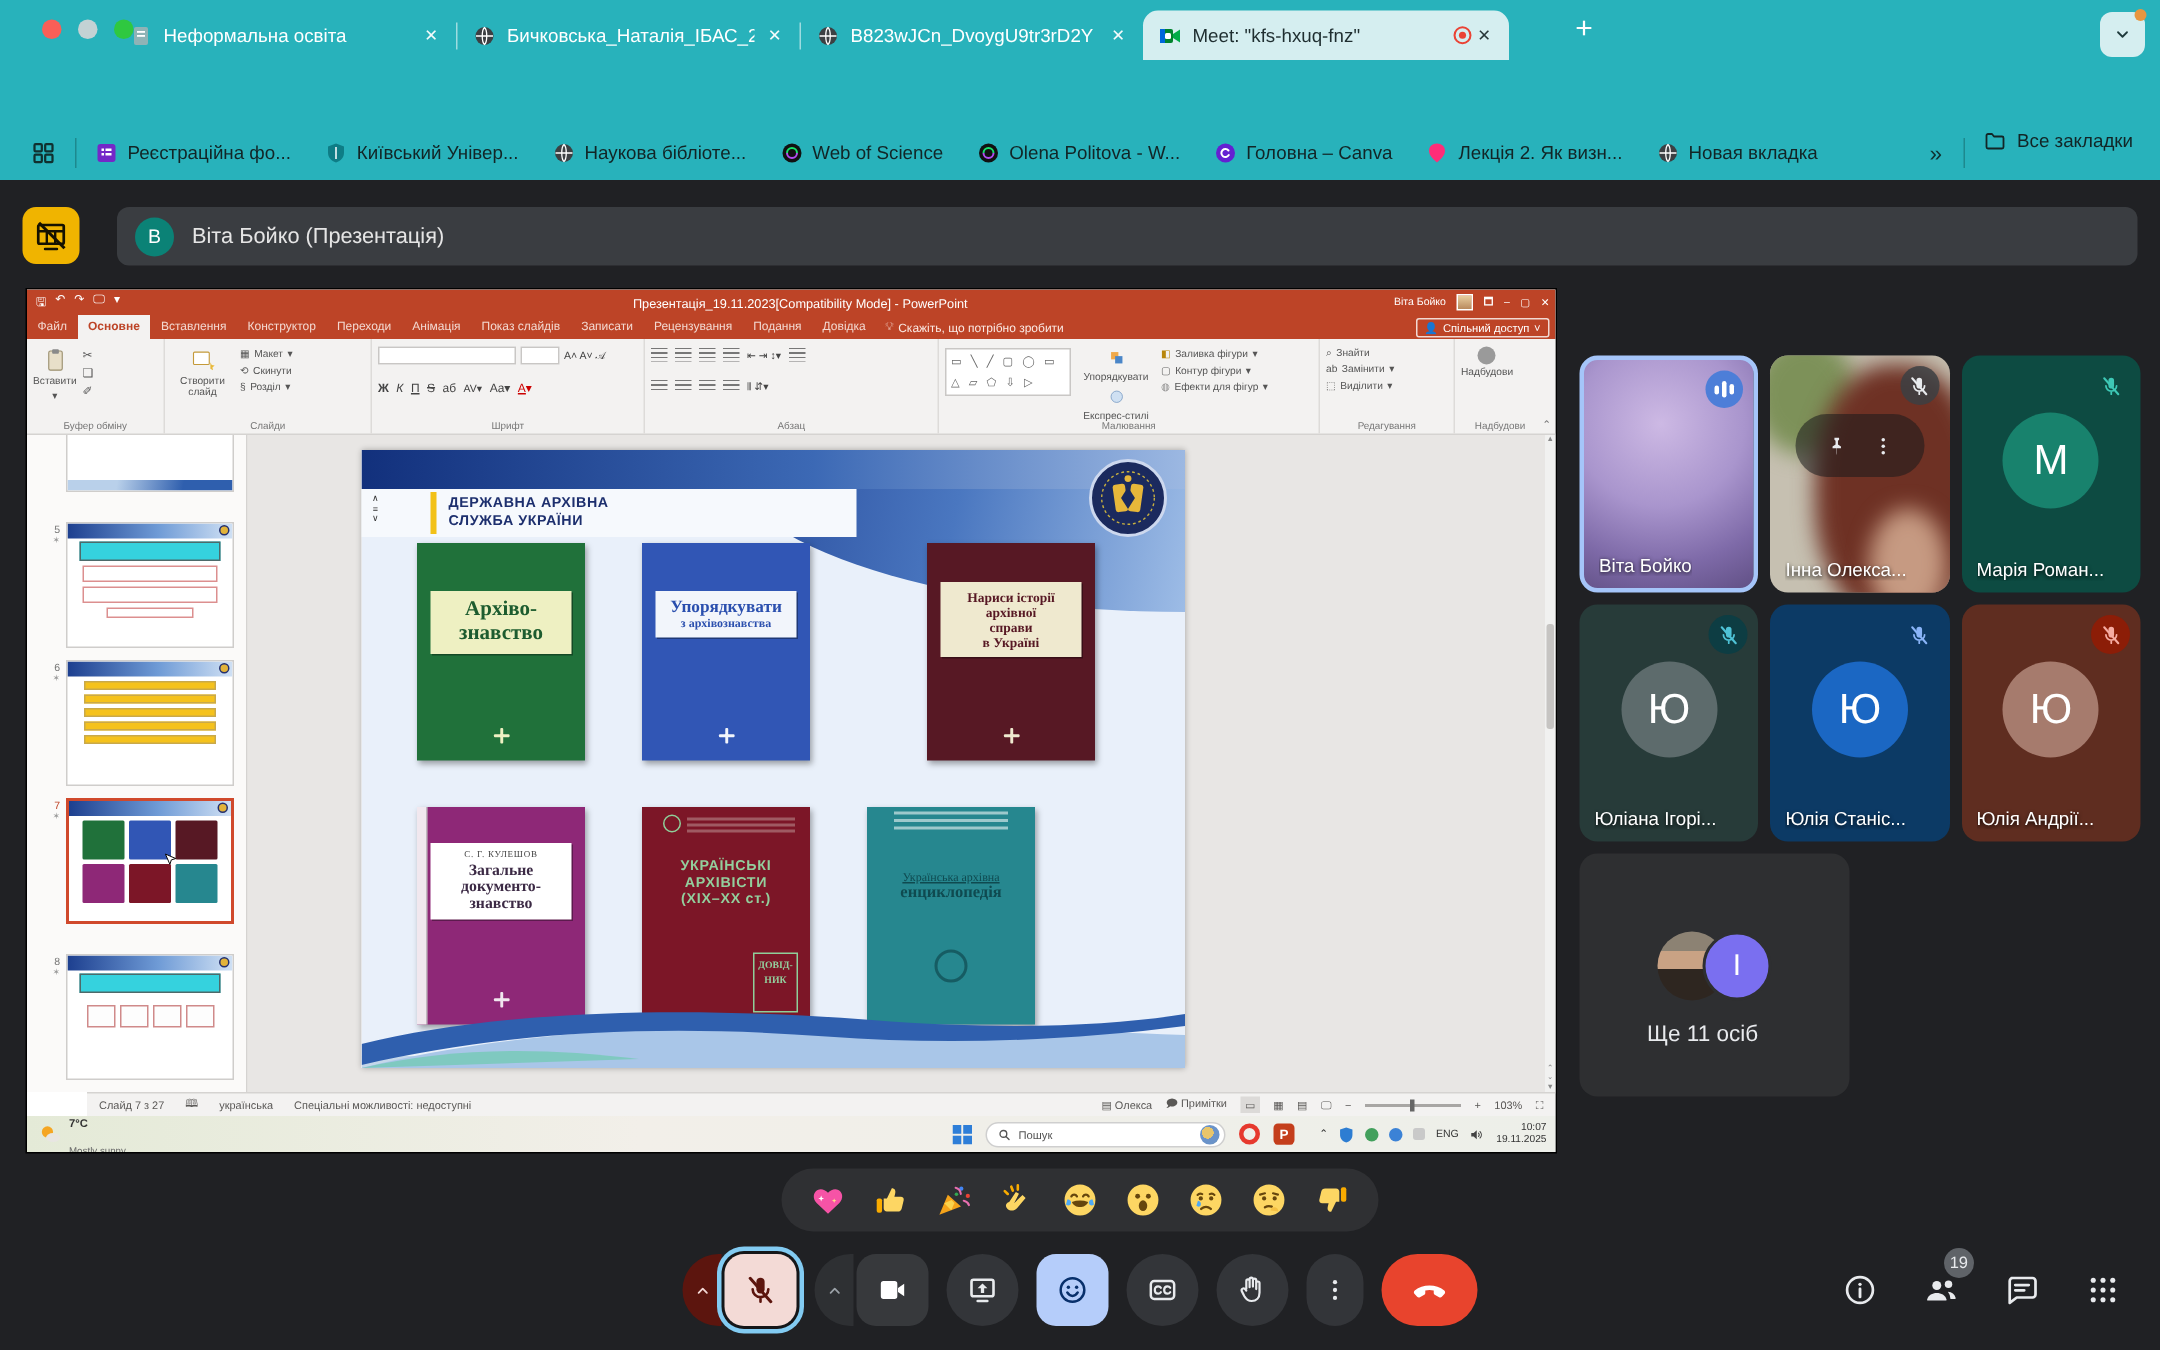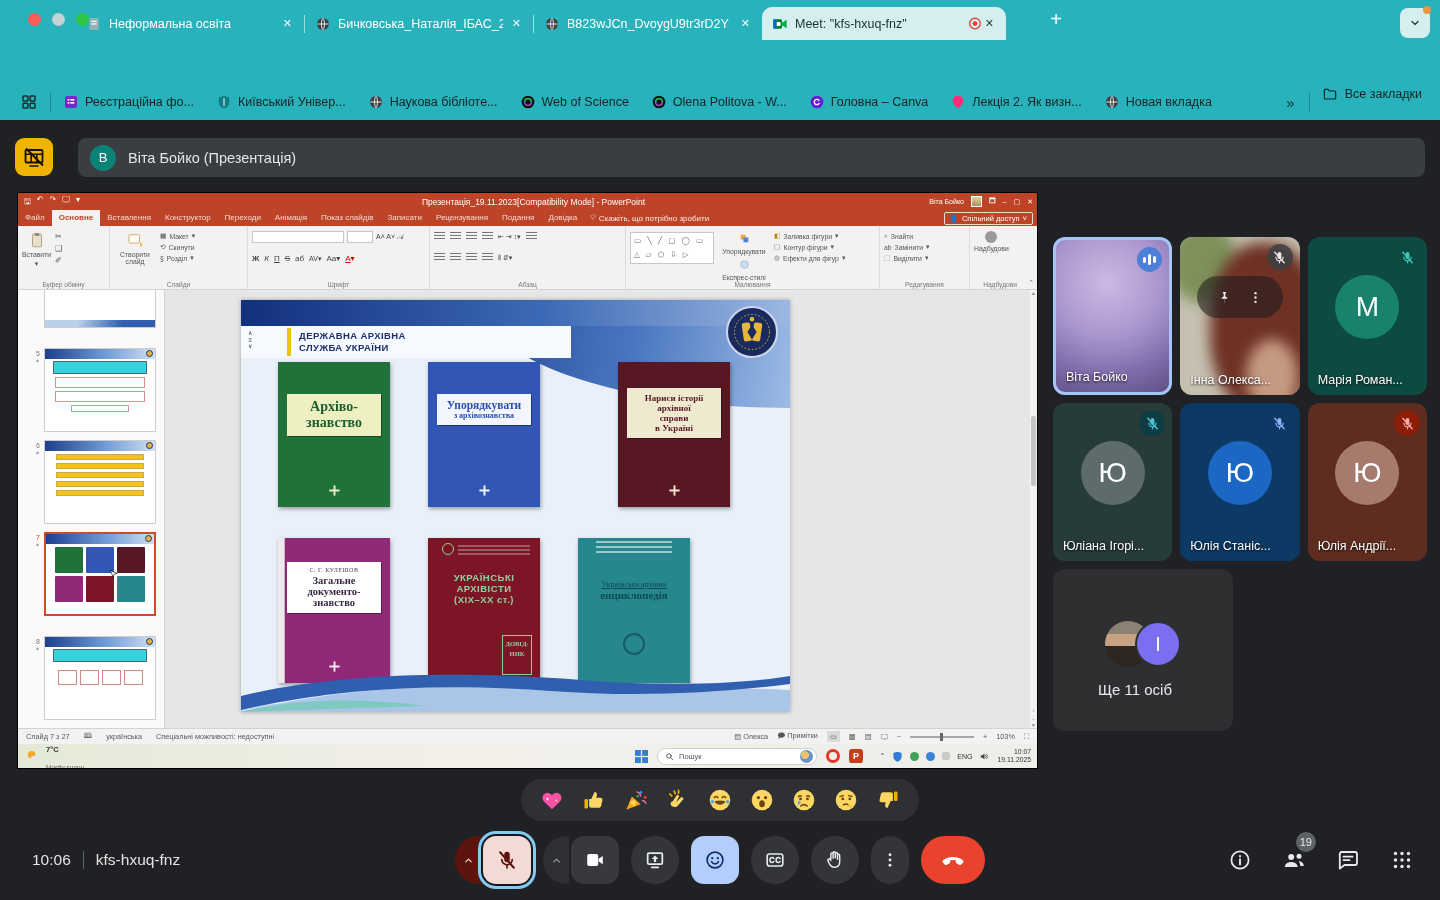--- a/index.html
+++ b/index.html
@@ -122,21 +122,21 @@
   .book-5 .bline { font-size:8.5px; }
   .book-5 .bline:first-child { text-decoration:underline; font-weight:normal; font-size:8px; }
   .book-5 .bline + .bline { font-size:11px; }
   .b5-top div { height:2px; background:rgba(255,255,255,.55); margin:3px 18px 0; }
   .b5-med { position:absolute; top:95px; left:0; right:0; display:flex; justify-content:center; }
   .b5-med span { width:22px; height:22px; border-radius:50%; border:2px solid #0f4a50; opacity:.7; }
   #sl-wave { position:absolute; bottom:0; left:0; width:549px; height:46px; }
   #vscroll { position:absolute; right:0; top:0; width:7px; height:438px; background:#f1f1f0; display:flex; flex-direction:column; align-items:center; font-size:5px; color:#888; }
   #vthumb { width:5px; height:70px; background:#c6c4c2; margin-top:120px; border-radius:2px; }
   #vnav { margin-top:auto; display:flex; flex-direction:column; gap:2px; margin-bottom:2px; line-height:.8; }
-  #ppt-status { height:16px; background:#f3f2f1; border-top:1px solid #d5d3d1; display:flex; align-items:center; font-size:7.3px; color:#5a5856; padding:0 8px; gap:14px; }
+  #ppt-status { height:16px; background:#f3f2f1; border-top:1px solid #d5d3d1; display:flex; align-items:center; font-size:7.3px; color:#5a5856; padding:0 8px; gap:14px;margin-left:40px; }
   #pps-right { margin-left:auto; display:flex; align-items:center; gap:9px; }
   .zoomtrack { width:64px; height:2px; background:#a8a6a4; position:relative; }
   .zoomknob { position:absolute; left:30px; top:-3px; width:3px; height:8px; background:#666; }
   #tb-win { height:24px; background:linear-gradient(90deg,#e4ead7,#f2efe9 40%,#edefe9); position:relative; display:flex; align-items:center; }
   #tb-weather { display:flex; align-items:center; gap:5px; margin-left:8px; }
   #tb-weather .t1 { font-size:7.5px; font-weight:bold; color:#333; line-height:1.1; }
   #tb-weather .t2 { font-size:6.5px; color:#666; line-height:1.1; }
   #tb-center { position:absolute; left:617px; display:flex; align-items:center; gap:9px; }
   #tb-search { width:160px; height:17px; border-radius:9px; background:#fff; border:1px solid #cfcfcf; display:flex; align-items:center; font-size:7.5px; color:#555; padding:0 3px 0 7px; gap:5px; }
   #tb-search .photo { margin-left:auto; width:13px; height:13px; border-radius:50%; background:radial-gradient(circle at 40% 40%, #e8c56a 0 35%, #6a93c9 36% 70%, #3f5f36 100%); }
@@ -1092,25 +1092,20 @@
           <svg viewBox="0 0 24 24" width="100%" height="100%">
             <g transform="rotate(180 12 12)">
               <path fill="#fdd663" d="M7.5 11h2l3-6.3c1.8 0 2.5 1.3 2.1 3.1l-.5 2.2H18c1.3 0 2.1.9 1.8 2.1l-1.2 5.1c-.3 1.2-1.1 1.9-2.4 1.9H9.5c-1.2 0-2-.8-2-2z"></path>
               <rect x="3.2" y="11" width="3.3" height="8.8" rx="1.2" fill="#f9ab00"></rect>
             </g>
           </svg>
         </span>
       </div>
 
     <div id="controls">
-      <div id="ctl-left">
-        <span>10:06</span>
-        <span class="vsep"></span>
-        <span>kfs-hxuq-fnz</span>
-      </div>
       <div id="ctl-center">
         <span class="cgroup">
           <span class="seg mic-seg">
               <span class="ic" style="width:11px;height:11px">
                 <svg viewBox="0 0 24 24" width="100%" height="100%">
                   <path d="M6 15l6-6 6 6" fill="none" stroke="currentColor" stroke-linecap="round" stroke-linejoin="round" stroke-width="2.6"></path>
                 </svg>
               </span>
             </span>
           <span class="sq mic-sq">

